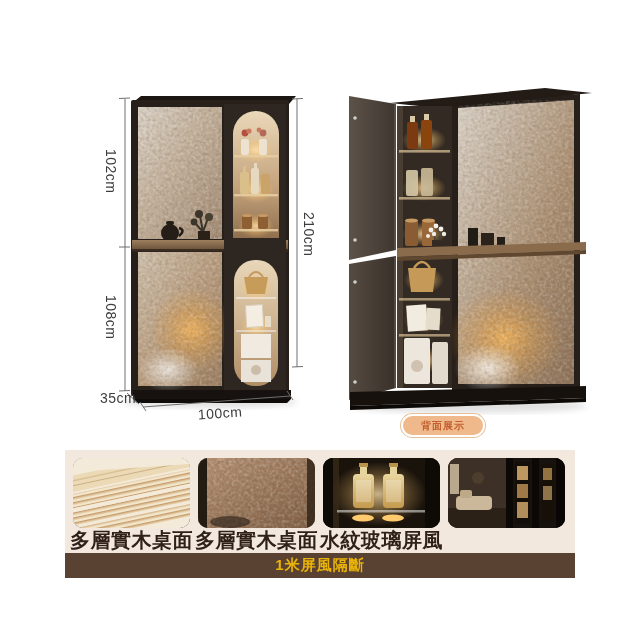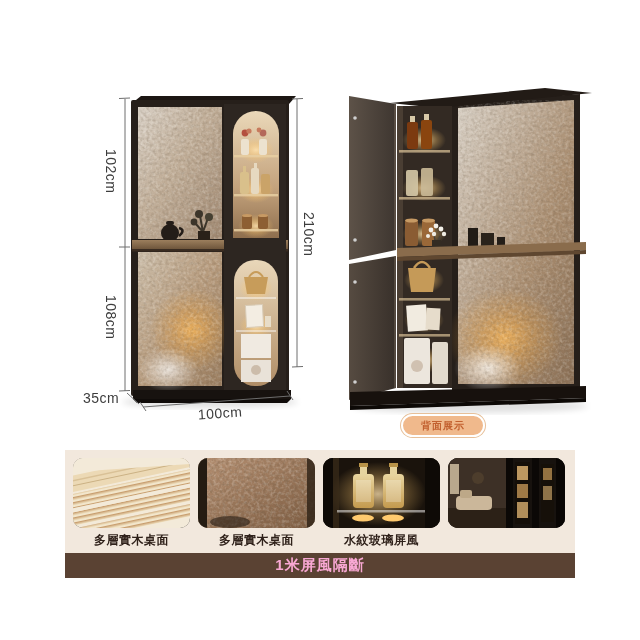--- a/index.html
+++ b/index.html
@@ -6,40 +6,40 @@
   body{width:640px;height:640px;overflow:hidden;font-family:"Liberation Sans", sans-serif;}
   .stage{position:relative;width:640px;height:640px;background:#ffffff;}
   .scene{position:absolute;left:0;top:0;width:640px;height:640px;}
 
   
   .dim{position:absolute;color:#3d3d3d;font-size:14px;letter-spacing:.5px;}
   .dim.vert{writing-mode:vertical-rl;}
   #dim-upper{left:103px;top:149px;}
   #dim-lower{left:103px;top:295px;}
   #dim-total{left:301px;top:212px;}
-  #dim-depth{left:83px;top:390px;}
+  #dim-depth{left:100px;top:390px;}
   #dim-width{left:178px;top:405px;width:84px;text-align:center;transform:rotate(-4deg);}
 
   
   .badge{position:absolute;left:401px;top:414px;width:84px;height:23px;
     background:#f0b98c;border:2px solid #fff;border-radius:13px;
     box-shadow:0 0 0 1px #e7c09a;display:flex;align-items:center;justify-content:center;
     font-size:10px;font-weight:bold;color:#c2602f;letter-spacing:1px;box-sizing:border-box;}
 
   
   .bottom-panel{position:absolute;left:65px;top:450px;width:510px;height:128px;
     background:#f2e8dd;display:flex;flex-direction:column;}
   .thumbs{display:flex;gap:8px;padding:8px 8px 0 8px;}
   .feature{width:117px;display:flex;flex-direction:column;align-items:center;margin:0;}
   .thumb-img{width:117px;height:70px;border-radius:10px;overflow:hidden;background:#222;}
   .thumb-img svg{display:block;}
   .caption{height:24px;display:flex;align-items:center;justify-content:center;
-    font-size:12px;font-weight:bold;color:#2f211a;letter-spacing:.5px;white-space:nowrap;}
+    font-size:20px;font-weight:bold;color:#2f211a;letter-spacing:.5px;white-space:nowrap;}
   .bar{margin-top:auto;height:25px;background:#5a4233;display:flex;align-items:center;
-    justify-content:center;gap:55px;font-size:15px;font-weight:bold;color:#f9a8d4;letter-spacing:1px;}
+    justify-content:center;gap:55px;font-size:15px;font-weight:bold;color:#eab308;letter-spacing:1px;}
 </style>
 </head>
 <body>
 
 <div class="stage">
 
   <svg class="scene" width="640" height="640" viewBox="0 0 640 640">
     <defs>
       <filter id="pebbleW" x="0" y="0" width="100%" height="100%">
         <feTurbulence type="fractalNoise" baseFrequency="0.32" numOctaves="2" seed="7"></feTurbulence>

